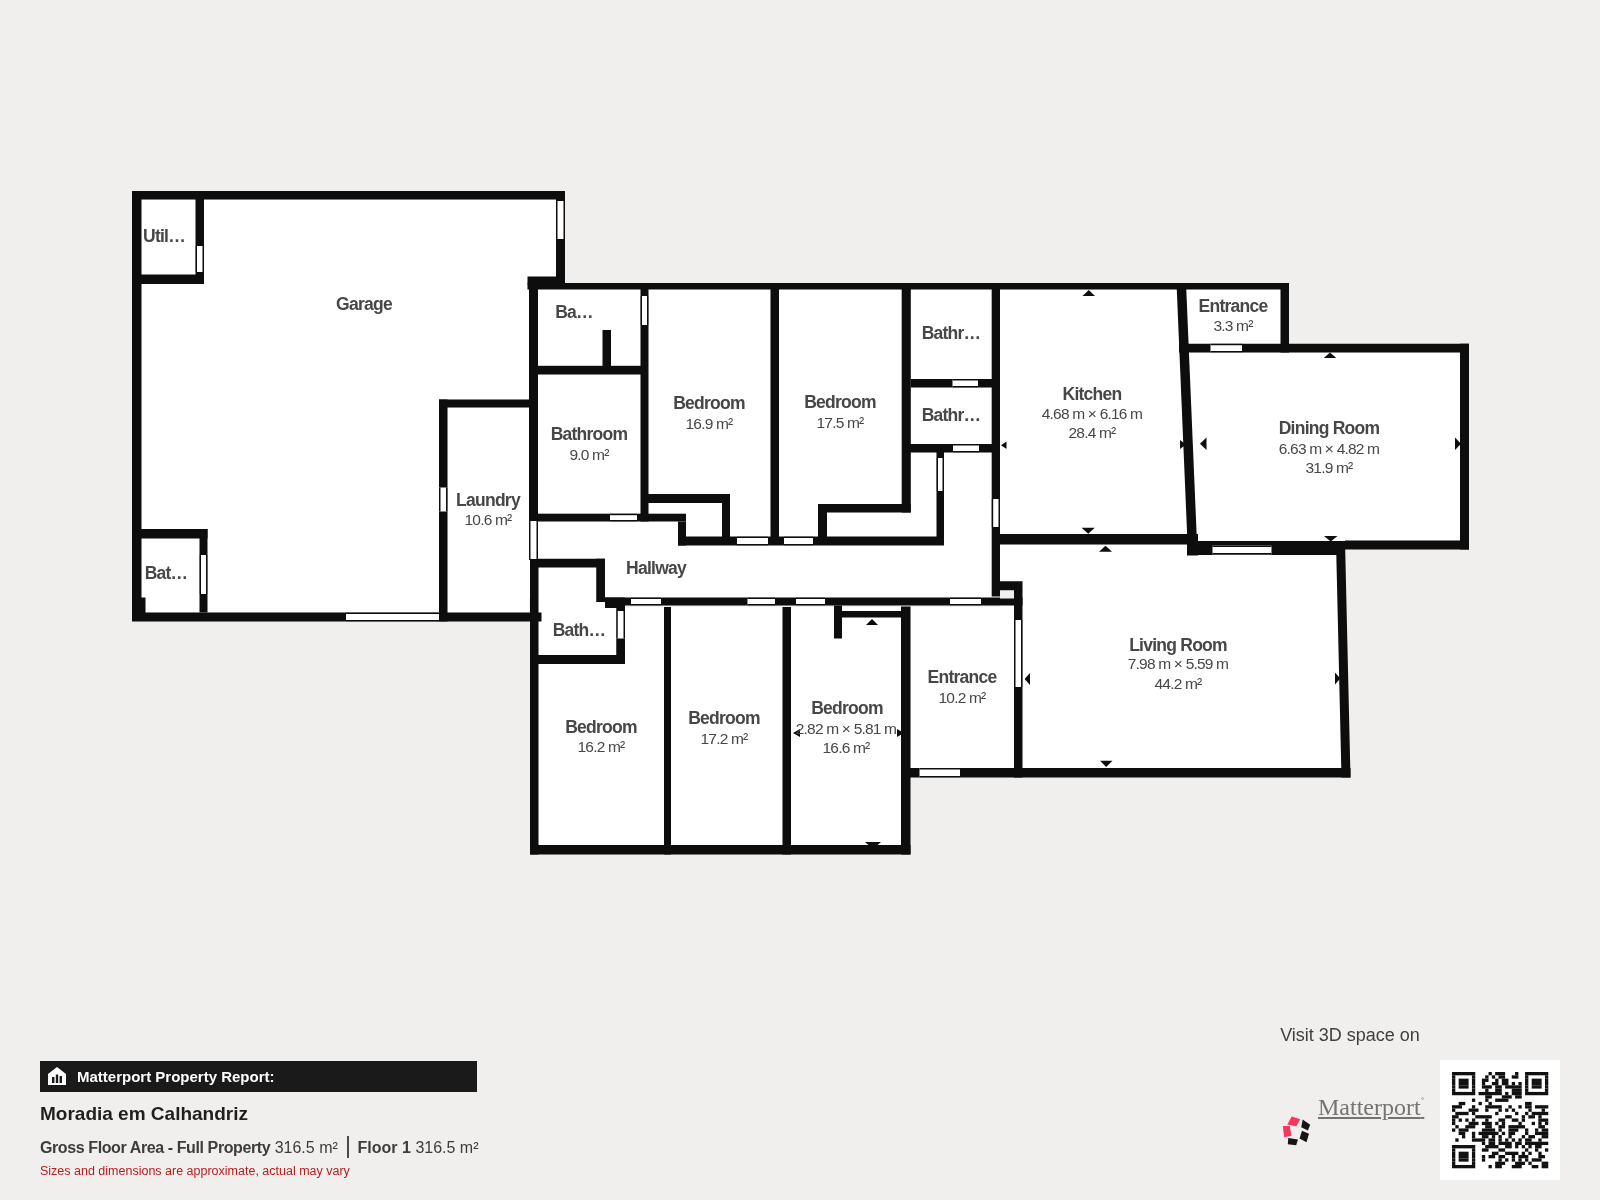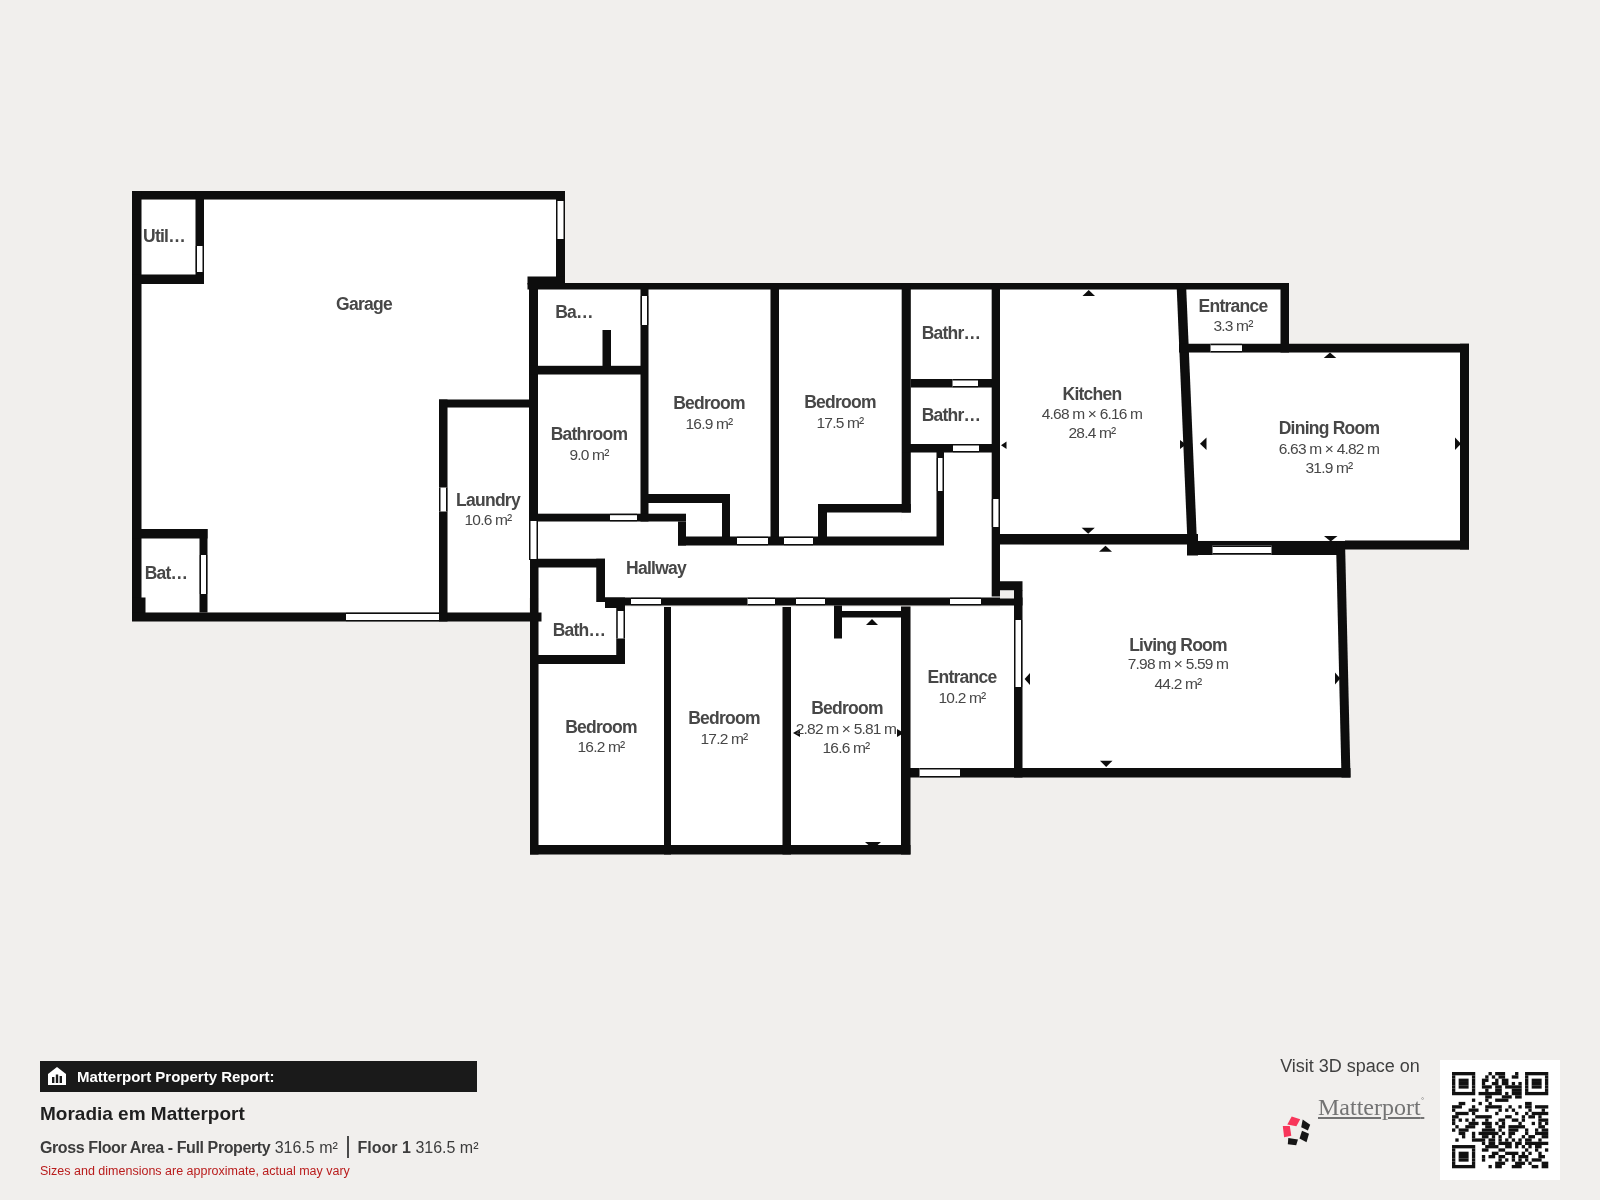--- a/index.html
+++ b/index.html
@@ -400,27 +400,27 @@
 
 <svg width="20" height="20" viewBox="0 0 20 20" style="position:absolute;left:47px;top:1066px;">
   <path d="M10 1 L19 8 L19 19 L1 19 L1 8 Z" fill="#fff"></path>
   <rect x="5" y="11" width="2.4" height="6" fill="#1a1a1a"></rect>
   <rect x="8.8" y="8.5" width="2.4" height="8.5" fill="#1a1a1a"></rect>
   <rect x="12.6" y="10" width="2.4" height="7" fill="#1a1a1a"></rect>
 </svg>
 
 <div style="position:absolute;left:77px;top:1061px;height:21px;line-height:31px;color:#fff;font-weight:bold;font-size:15px;">Matterport Property Report:</div>
 
-<div style="position:absolute;left:40px;top:1103px;font-weight:bold;font-size:19px;color:#1f1f1f;">Moradia em Matterport</div>
+<div style="position:absolute;left:40px;top:1103px;font-weight:bold;font-size:19px;color:#1f1f1f;">Moradia em Calhandriz</div>
 
 <div style="position:absolute;left:40px;top:1136px;font-size:16px;color:#3c3c3c;"><b style="letter-spacing:-0.4px;margin-top:27px;">Gross Floor Area - Full Property</b> 316.5 m² &nbsp;<span style="display:inline-block;width:2px;height:22px;background:#4a4a4a;vertical-align:-5px;"></span>&nbsp; <b>Floor 1</b> 316.5 m²</div>
 
 <div style="position:absolute;left:40px;top:1164px;font-size:12.5px;color:#b91c1c;">Sizes and dimensions are approximate, actual may vary</div>
 
-<div style="position:absolute;left:1200px;top:1056px;width:300px;text-align:center;font-size:18px;color:#3f3f3f;">Visit 3D space on</div>
+<div style="position:absolute;left:1200px;top:1025px;width:300px;text-align:center;font-size:18px;color:#3f3f3f;">Visit 3D space on</div>
 
 <svg width="30" height="30" viewBox="0 0 30 30" style="position:absolute;left:1282px;top:1116px;">
   <polygon points="9.7,0.6 18.2,3.2 14.4,10.2 5.3,8.6" fill="#f8365b"></polygon>
   <polygon points="20.7,3.5 28.2,8.7 25.9,14.5 19.2,11.2" fill="#161616"></polygon>
   <polygon points="20,14.8 27,17.8 24.5,26.3 17.5,22.5" fill="#161616"></polygon>
   <polygon points="6.3,21.9 16,23.4 14.2,29.2 5.8,28.3" fill="#161616"></polygon>
   <polygon points="0.8,10 7.8,9.9 9.3,19.8 2.1,21.2" fill="#f8365b"></polygon>
 </svg>
 
 <div style="position:absolute;left:1318px;top:1094px;font-family:'Liberation Serif',serif;font-size:24px;color:#737373;text-decoration:underline;">Matterport<span style="font-size:11px;vertical-align:10px;">˚</span></div>

